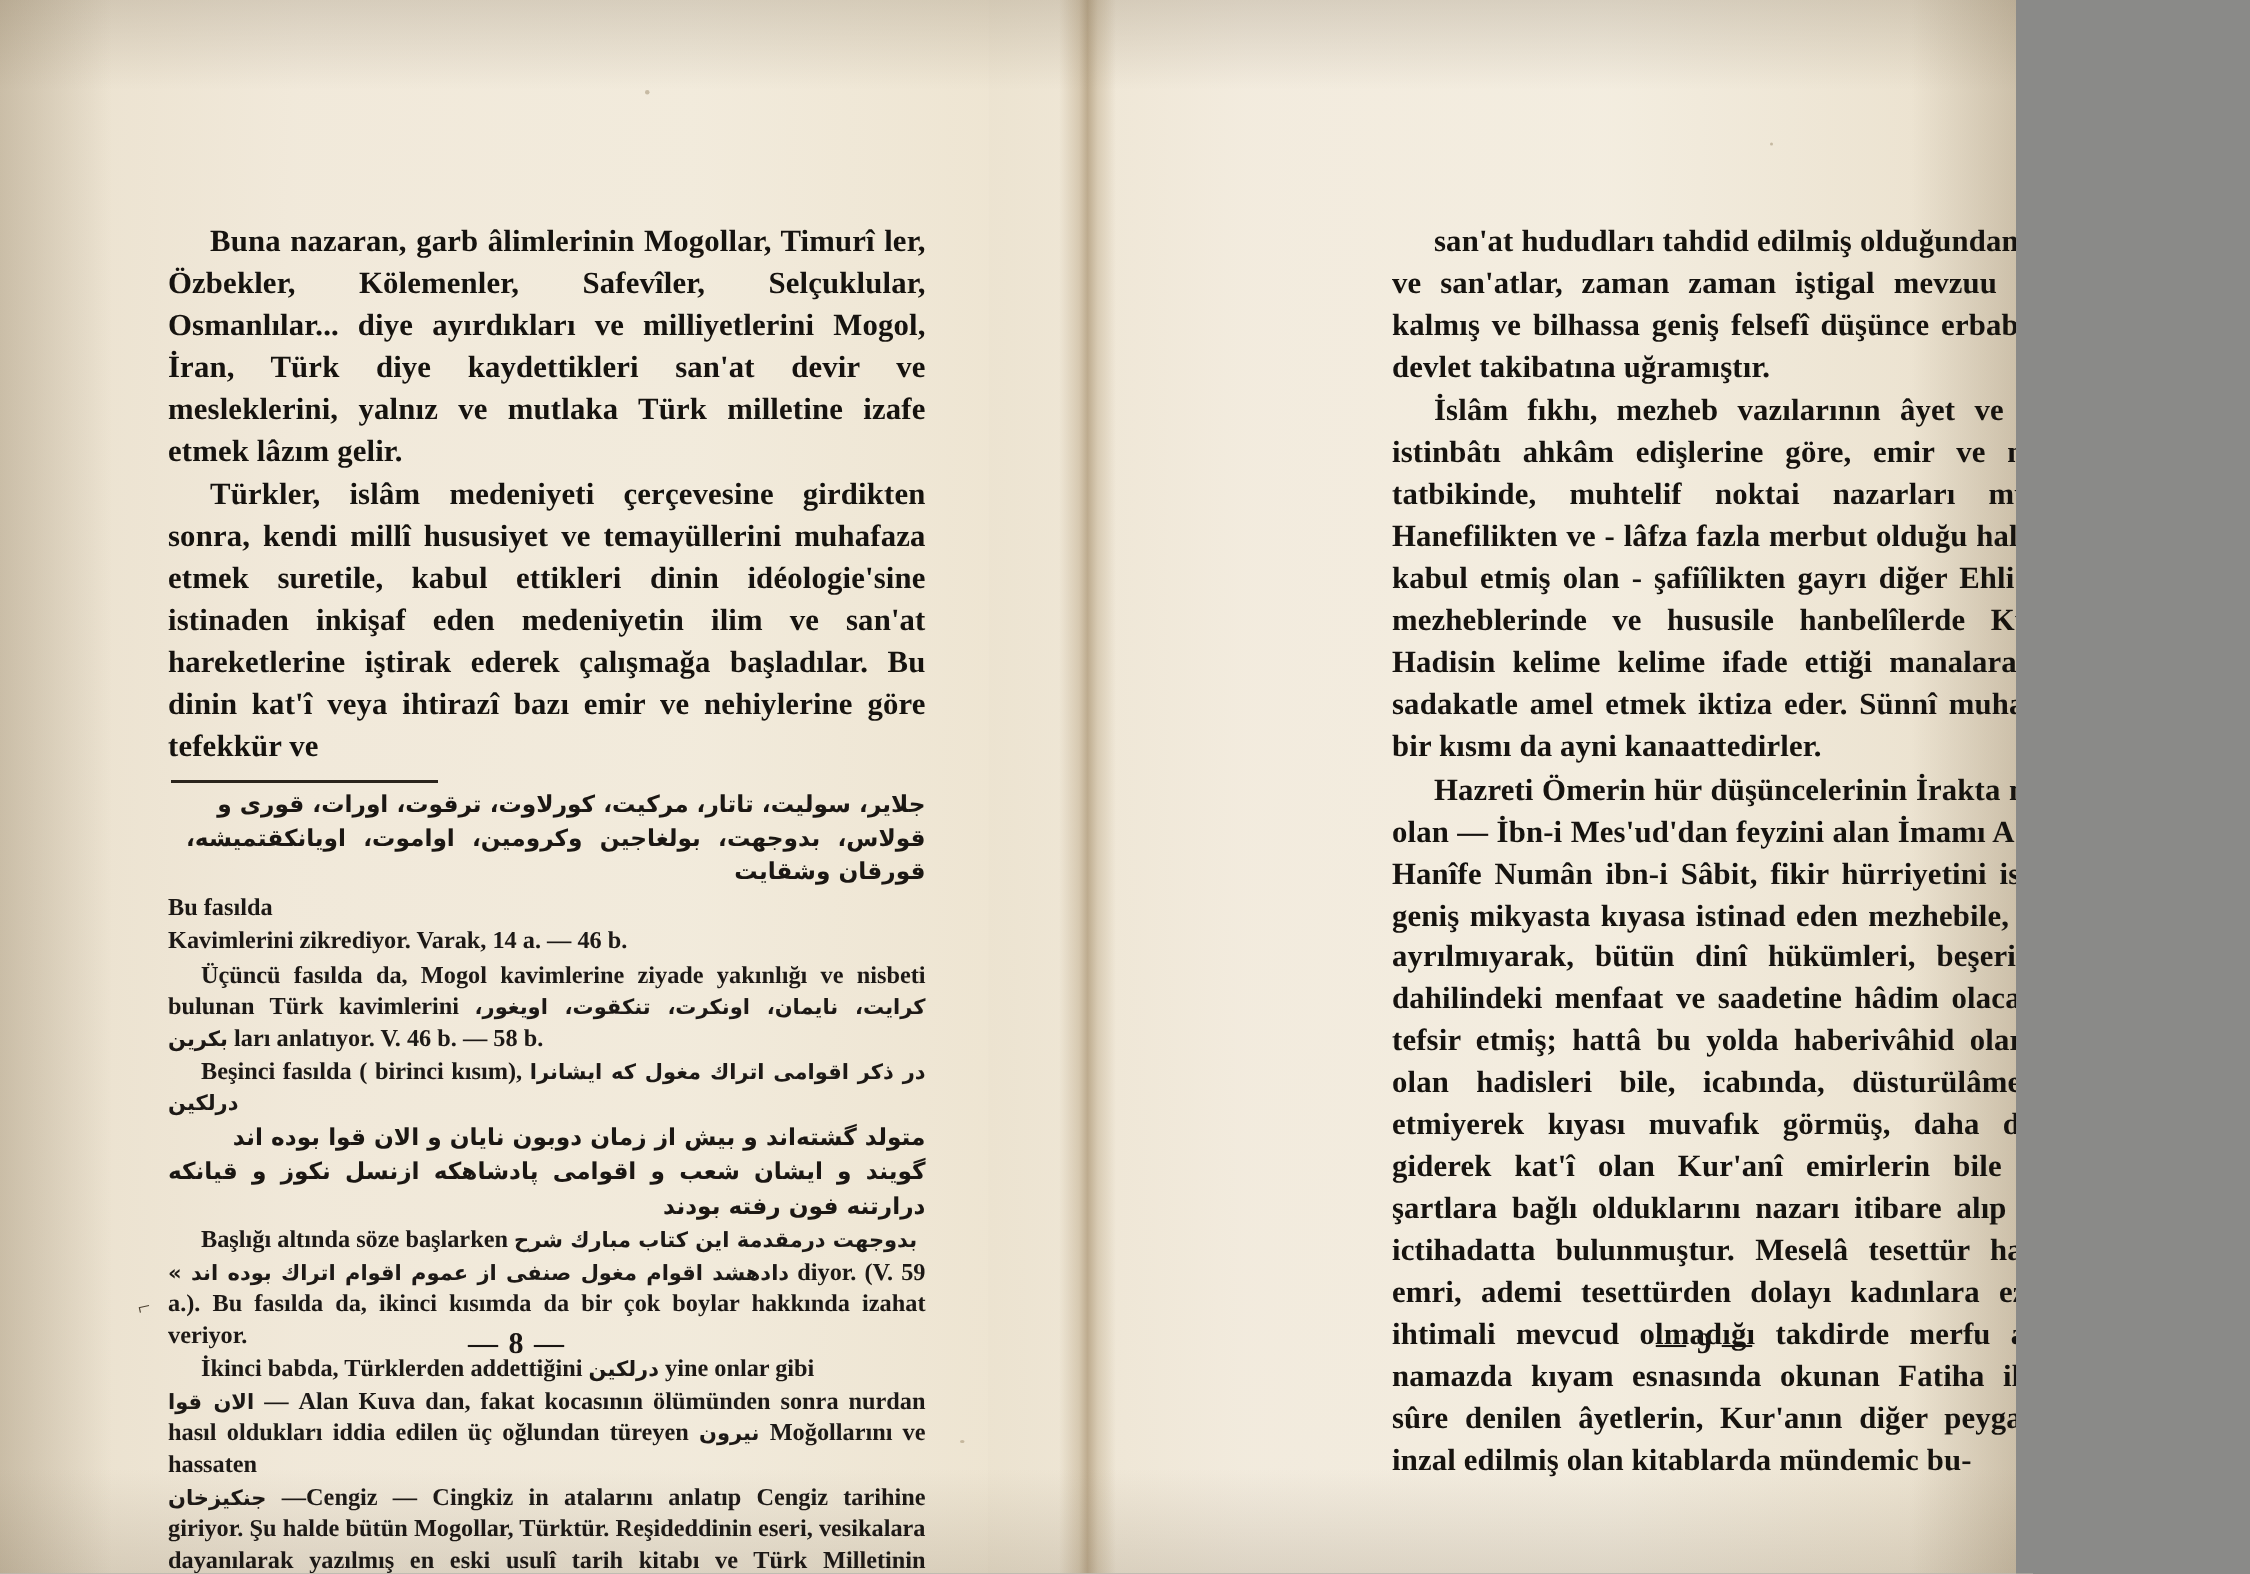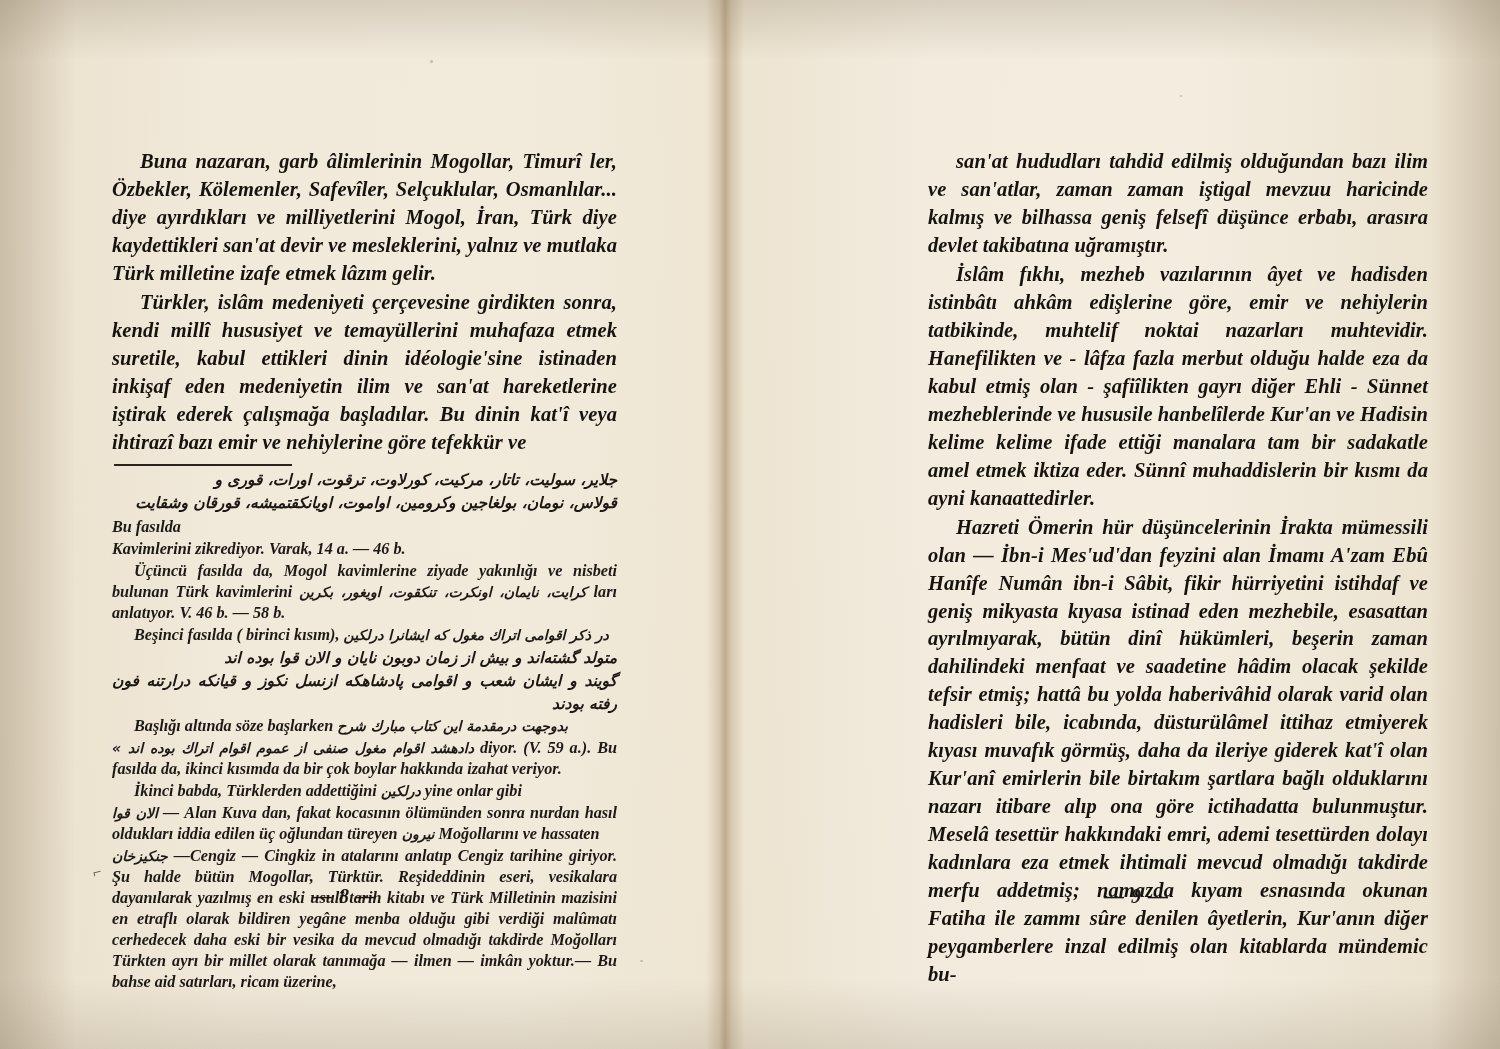--- a/index.html
+++ b/index.html
@@ -2,26 +2,25 @@
 <html><head>
 <meta charset="utf-8">
 <style>
   html, body {
     margin: 0;
     padding: 0;
     background: #8a8a88;
   }
   .page {
     position: relative;
-    width: 1500px;
+    width: 1344px;
     height: 1049px;
     overflow: hidden;
     background: #efe7d8;
     font-family: "Liberation Serif", serif;
-    font-style: italic;
   }
   
   .paper-base {
     position: absolute;
     inset: 0;
     background:
       radial-gradient(ellipse at 18% 20%, #f3ece0 0%, #eee5d4 45%, #e8dfcd 75%, #e2d8c4 100%);
   }
   .paper-left-tint {
     position: absolute;
@@ -164,21 +163,21 @@
     <div class="body-text">
       <p class="first">Buna nazaran, garb âlimlerinin Mogollar, Timurî ler, Özbekler, Kölemenler, Safevîler, Selçuklular, Osmanlılar... diye ayırdıkları ve milliyetlerini Mogol, İran, Türk diye kaydettikleri san'at devir ve mesleklerini, yalnız ve mutlaka Türk milletine izafe etmek lâzım gelir.</p>
       <p>Türkler, islâm medeniyeti çerçevesine girdikten sonra, kendi millî hususiyet ve temayüllerini muhafaza etmek suretile, kabul ettikleri dinin idéologie'sine istinaden inkişaf eden medeniyetin ilim ve san'at hareketlerine iştirak ederek çalışmağa başladılar. Bu dinin kat'î veya ihtirazî bazı emir ve nehiylerine göre tefekkür ve</p>
     </div>
 
     <div class="rule"></div>
 
     <div class="note">
       <div class="ar-block">
         <div class="ar-line">جلاير، سوليت، تاتار، مركيت، كورلاوت، ترقوت، اورات، قورى و</div>
-        <div class="ar-line">قولاس، نومان، بولغاجين وكرومين، اواموت، اويانكقتميشه، قورقان وشقايت</div>
+        <div class="ar-line">قولاس، بدوجهت، بولغاجين وكرومين، اواموت، اويانكقتميشه، قورقان وشقايت</div>
       </div>
       <p>
         <span>Bu fasılda</span>
       </p>
       <p>
         <span>Kavimlerini zikrediyor.</span>
         <span>Varak, 14 a. — 46 b.</span>
       </p>
       <p class="ind">
         <span>Üçüncü fasılda da, Mogol kavimlerine ziyade yakınlığı ve nisbeti bulunan Türk kavimlerini</span>

